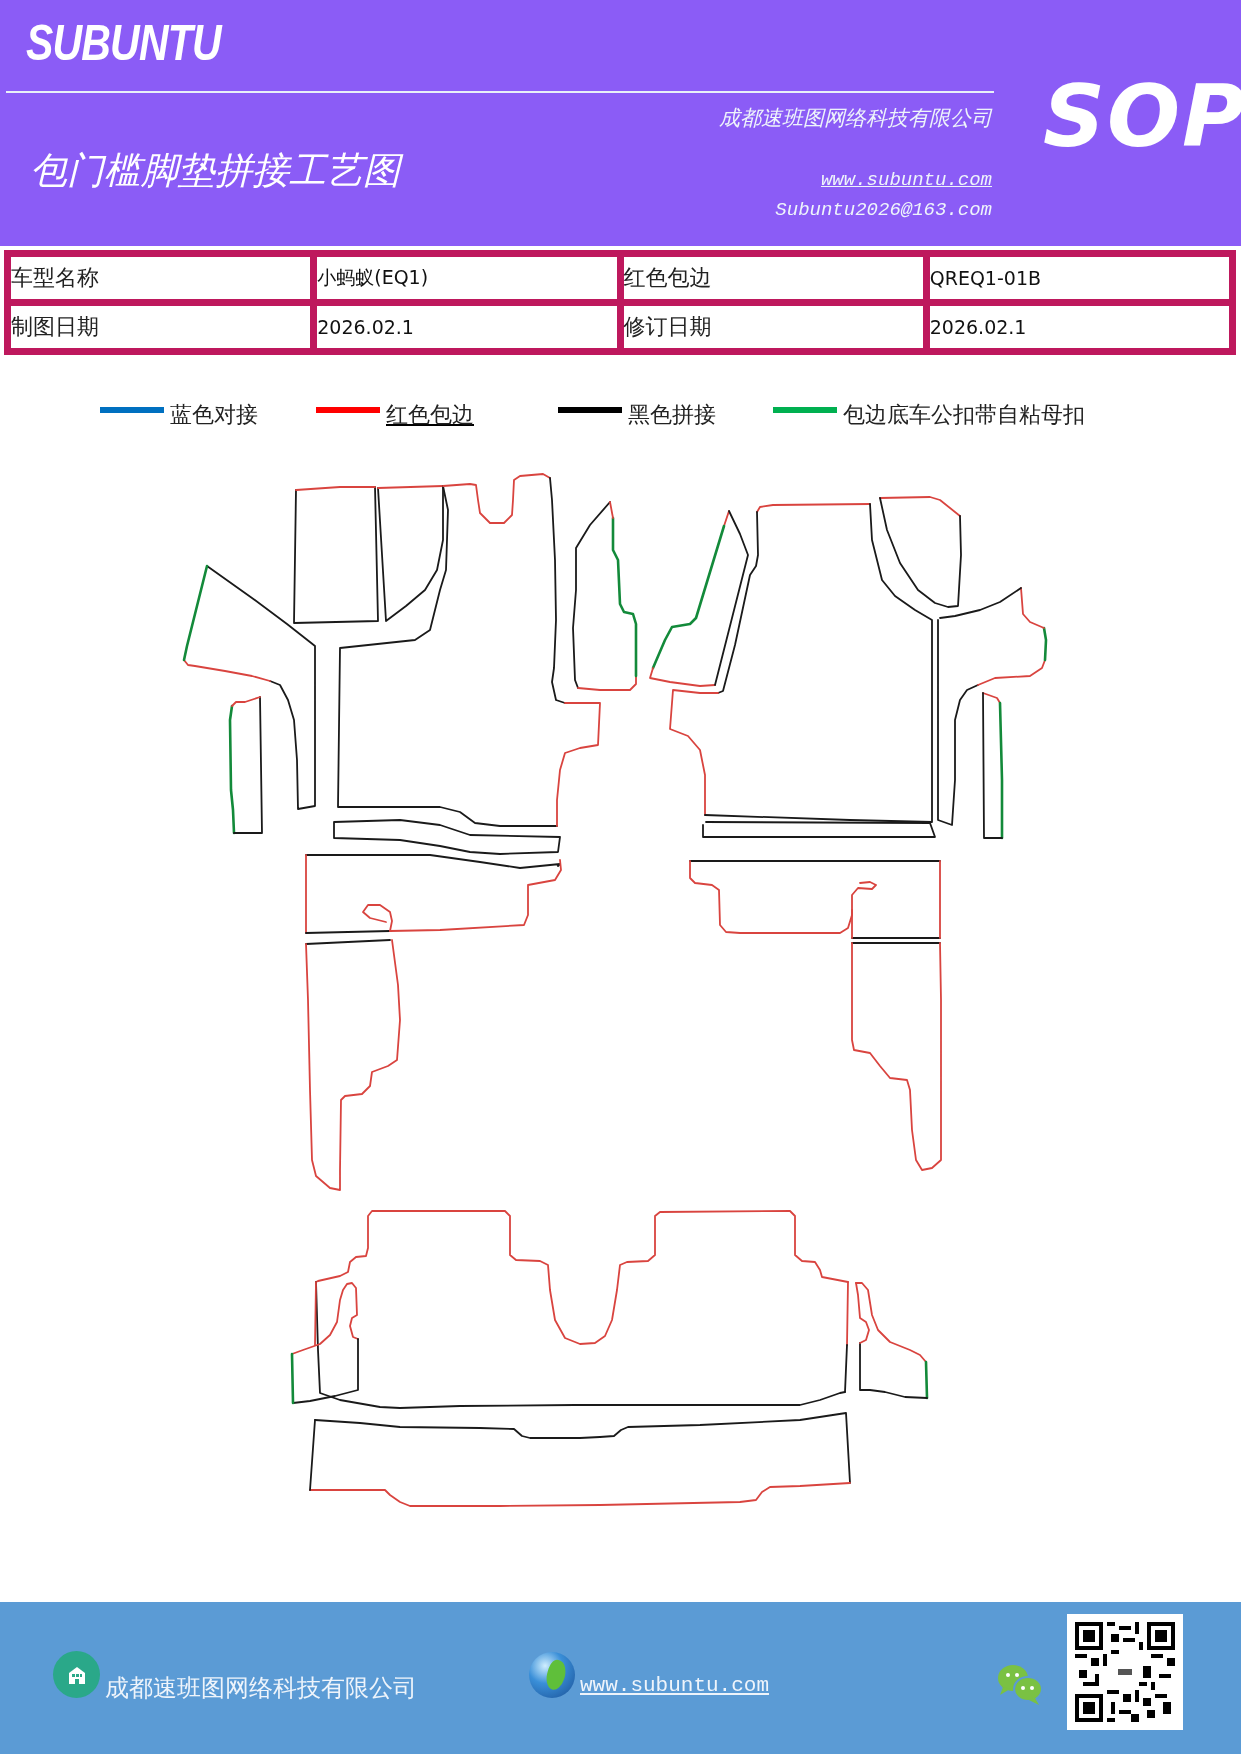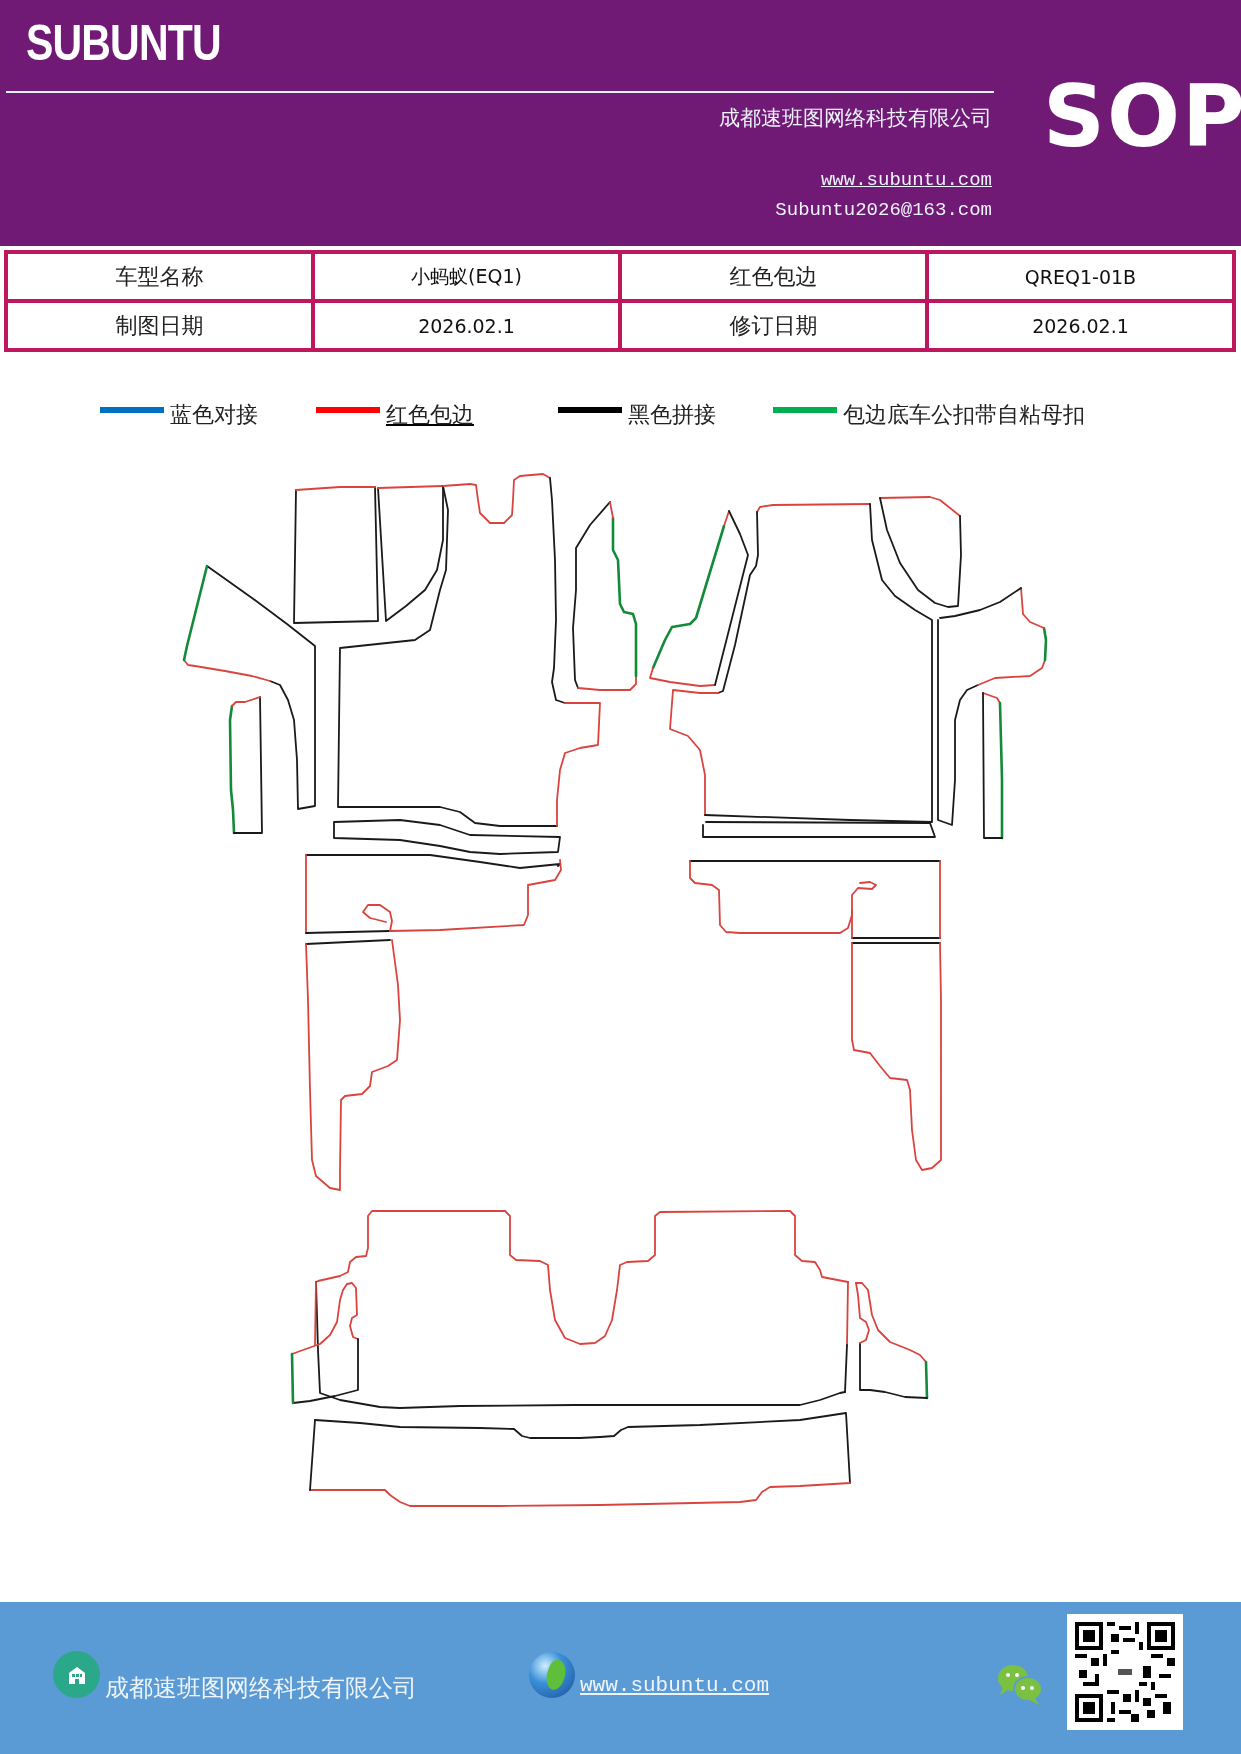--- a/index.html
+++ b/index.html
@@ -1,29 +1,29 @@
 <!DOCTYPE html>
 <html><head>
 <meta charset="utf-8">
 <style>
   * { box-sizing: border-box; margin: 0; padding: 0; }
   html, body { width: 1241px; height: 1754px; background: #ffffff; overflow: hidden; }
   body { position: relative; font-family: "DejaVu Serif", "Liberation Serif", serif; }
 
-  .header { position: absolute; left: 0; top: 0; width: 1241px; height: 246px; background: #701a75; }
+  .header { position: absolute; left: 0; top: 0; width: 1241px; height: 246px; background: #8b5cf6; font-style: italic; }
   .brand { position: absolute; left: 26px; top: 14px; font-family: "Liberation Sans", sans-serif; font-weight: bold; font-size: 50px; color: #ffffff; letter-spacing: -1px; transform: scaleX(0.82); transform-origin: left top; }
   .header-rule { position: absolute; left: 6px; top: 91px; width: 988px; height: 2px; background: #e8f0f8; }
   .doc-title { position: absolute; left: 30px; top: 146px; font-size: 37px; color: #ffffff; font-family: "DejaVu Serif", serif; }
   .company { position: absolute; right: 249px; top: 104px; font-size: 21px; color: #eef4fb; text-align: right; }
   .site-link { position: absolute; right: 249px; top: 169px; font-size: 19px; color: #eef4fb; text-decoration: underline; font-family: "Liberation Mono", monospace; }
   .email { position: absolute; right: 249px; top: 199px; font-size: 19px; color: #eef4fb; font-family: "Liberation Mono", monospace; }
   .sop { position: absolute; left: 1043px; top: 66px; font-family: "DejaVu Sans", sans-serif; font-weight: bold; font-size: 86px; color: #ffffff; letter-spacing: 2px; }
 
   .info-table { position: absolute; left: 4px; top: 250px; width: 1232px; border-collapse: collapse; }
-  .info-table td { border: 4px solid #be185d; height: 49px; width: 25%; text-align: center; vertical-align: middle; font-size: 22px; color: #222; }
+  .info-table td { border: 7px solid #be185d; height: 49px; width: 25%; text-align: left; vertical-align: middle; font-size: 22px; color: #222; }
   .info-table td.val { font-family: "DejaVu Sans", sans-serif; font-size: 19px; color: #111; margin-left: 46px; }
 
   .legend { position: absolute; top: 400px; left: 0; width: 1241px; height: 40px; margin-left: 24px; }
   .legend-item { position: absolute; top: 0; display: flex; align-items: center; }
   .legend-swatch { width: 64px; height: 6px; margin-right: 6px; margin-top: -10px; }
   .legend-label { font-size: 22px; color: #222; }
 
   .diagram { position: absolute; left: 0; top: 460px; width: 1241px; height: 1060px; }
 
   .footer { position: absolute; left: 0; top: 1602px; width: 1241px; height: 152px; background: #5b9bd5; }
@@ -35,20 +35,21 @@
   .f-wechat { position: absolute; left: 995px; top: 60px; width: 50px; height: 44px; }
   .f-qr { position: absolute; left: 1067px; top: 12px; width: 116px; height: 116px; background: #ffffff; padding: 8px; }
   .f-qr svg { width: 100px; height: 100px; display: block; }
 </style>
 </head>
 <body>
 
 <div class="header">
   <div class="brand">SUBUNTU</div>
   <div class="header-rule"></div>
+  <div class="doc-title">包门槛脚垫拼接工艺图</div>
   <div class="company">成都速班图网络科技有限公司</div>
   <div class="site-link">www.subuntu.com</div>
   <div class="email">Subuntu2026@163.com</div>
   <div class="sop">SOP</div>
 </div>
 
 <table class="info-table">
   <tbody>
       <tr>
     <td>车型名称</td>

